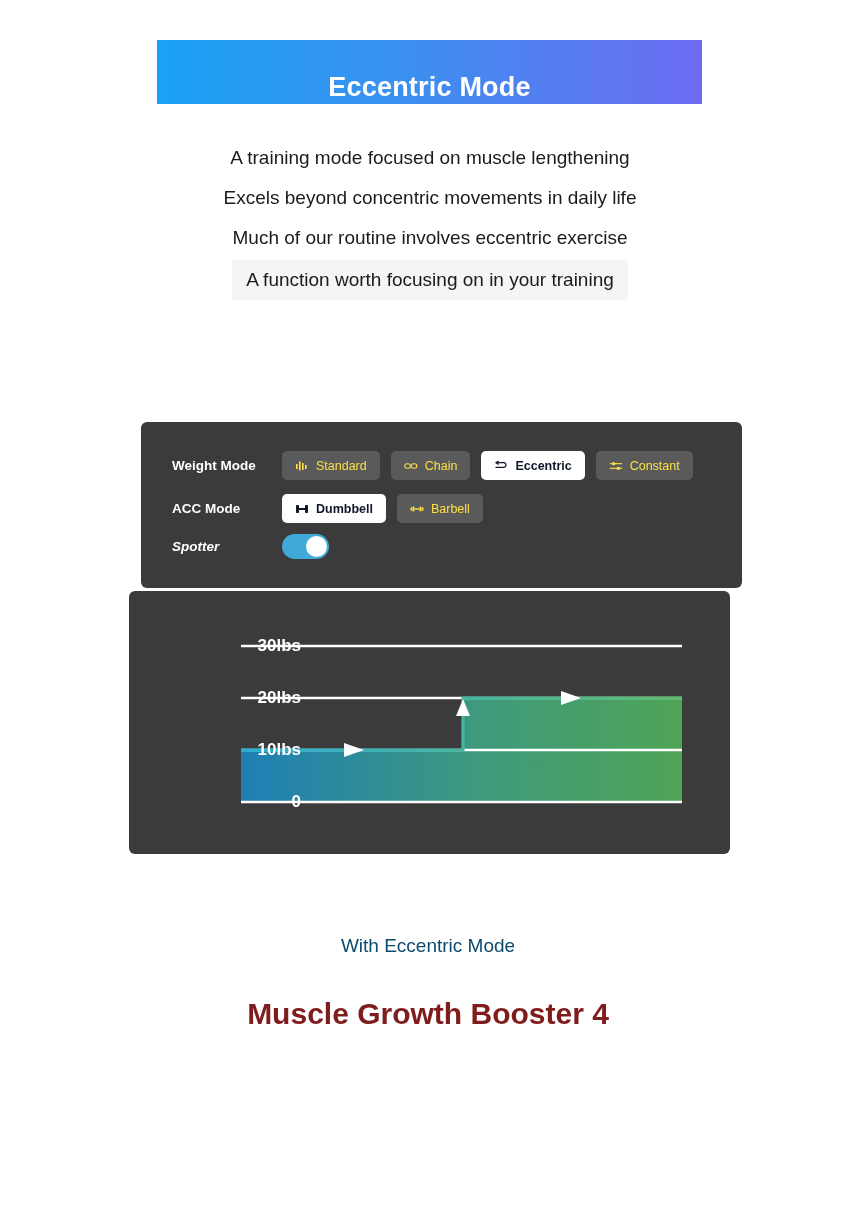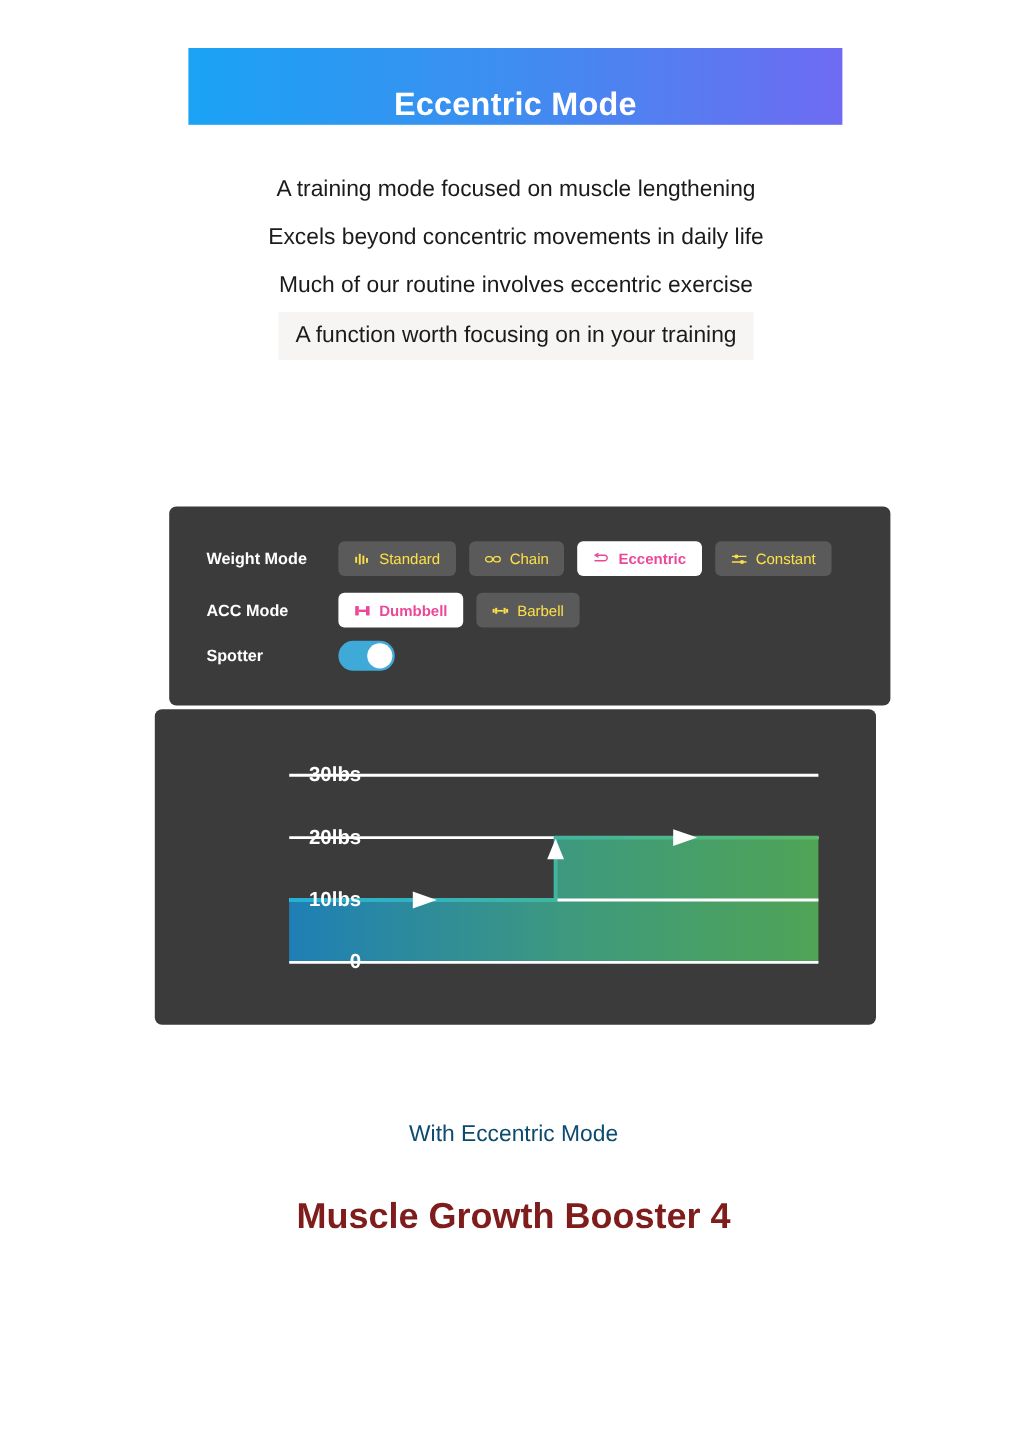--- a/index.html
+++ b/index.html
@@ -80,21 +80,21 @@
   }
 
   
   .row {
     position: absolute;
     display: flex;
     align-items: center;
   }
   .row-weight { left: 31px; top: 29px; }
   .row-acc    { left: 31px; top: 72px; }
-  .row-spot   { left: 31px; top: 112px; }
+  .row-spot   { left: 31px; top: 112px; font-style: italic; }
 
   .row-label {
     width: 110px;
     color: #ffffff;
     font-size: 13.5px;
     font-weight: bold;
     flex: none;
   }
 
   .chip {
@@ -105,21 +105,21 @@
     display: inline-flex;
     align-items: center;
     gap: 7px;
     padding: 0 13px;
     font-size: 12.5px;
     margin-right: 11px;
     white-space: nowrap;
   }
   .chip.active {
     background: #ffffff;
-    color: #ec4899;
+    color: #0f172a;
     font-weight: bold;
   }
   .chip .ic {
     display: inline-flex;
     align-items: center;
     justify-content: center;
     width: 14px;
     height: 14px;
     flex: none;
   }

